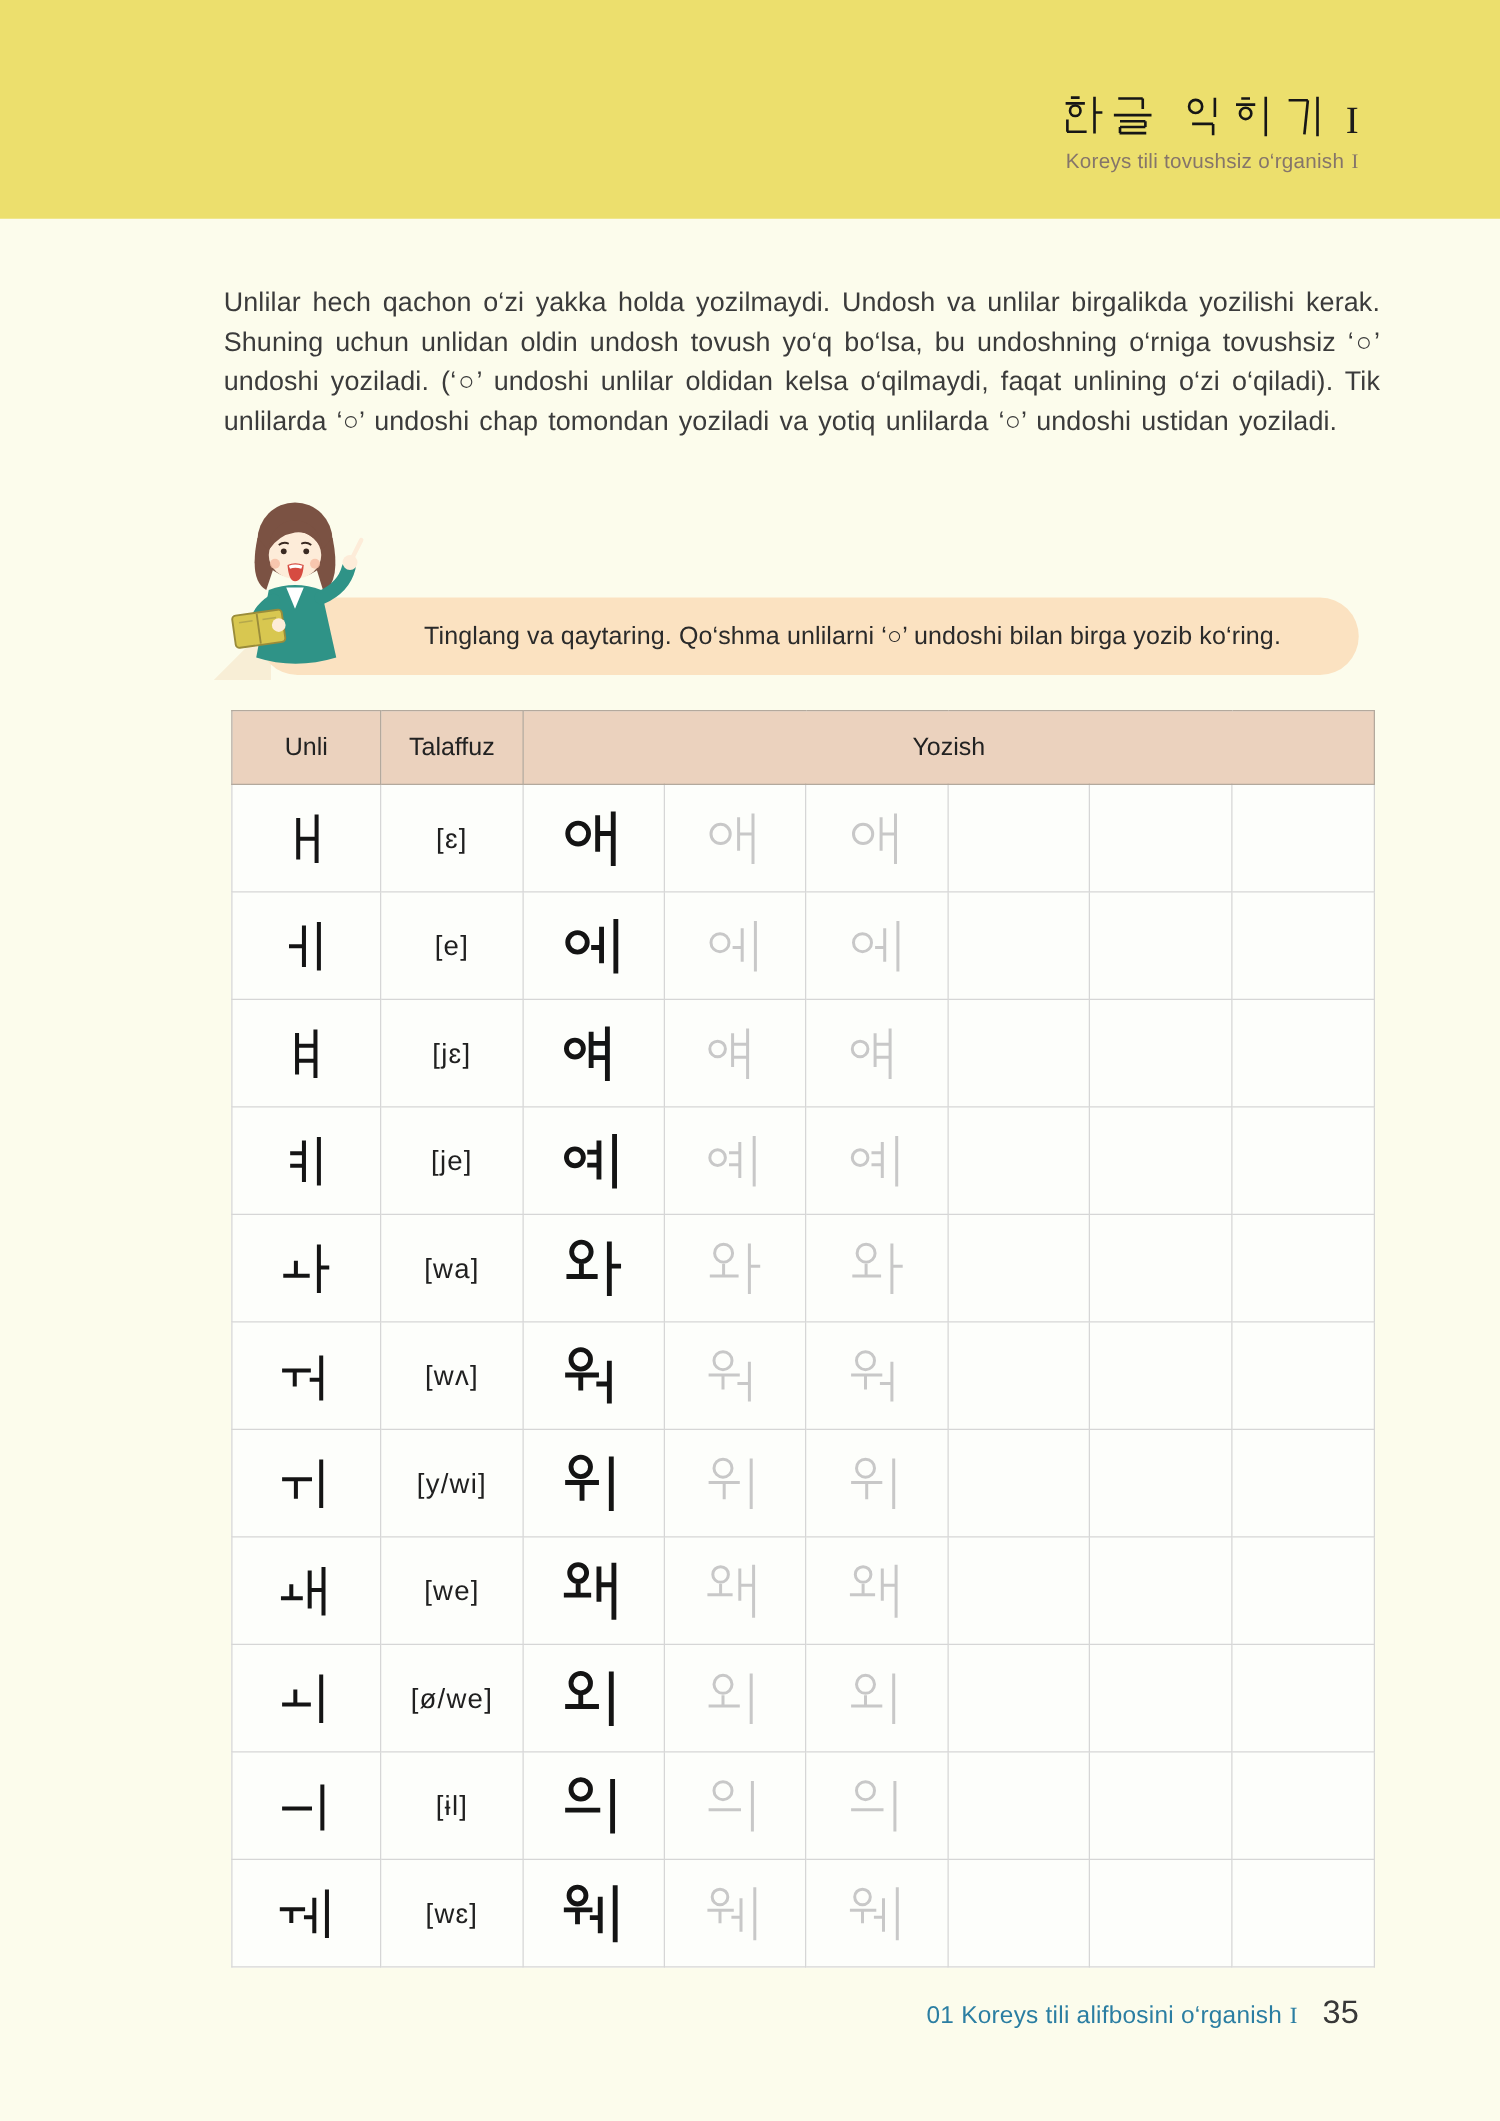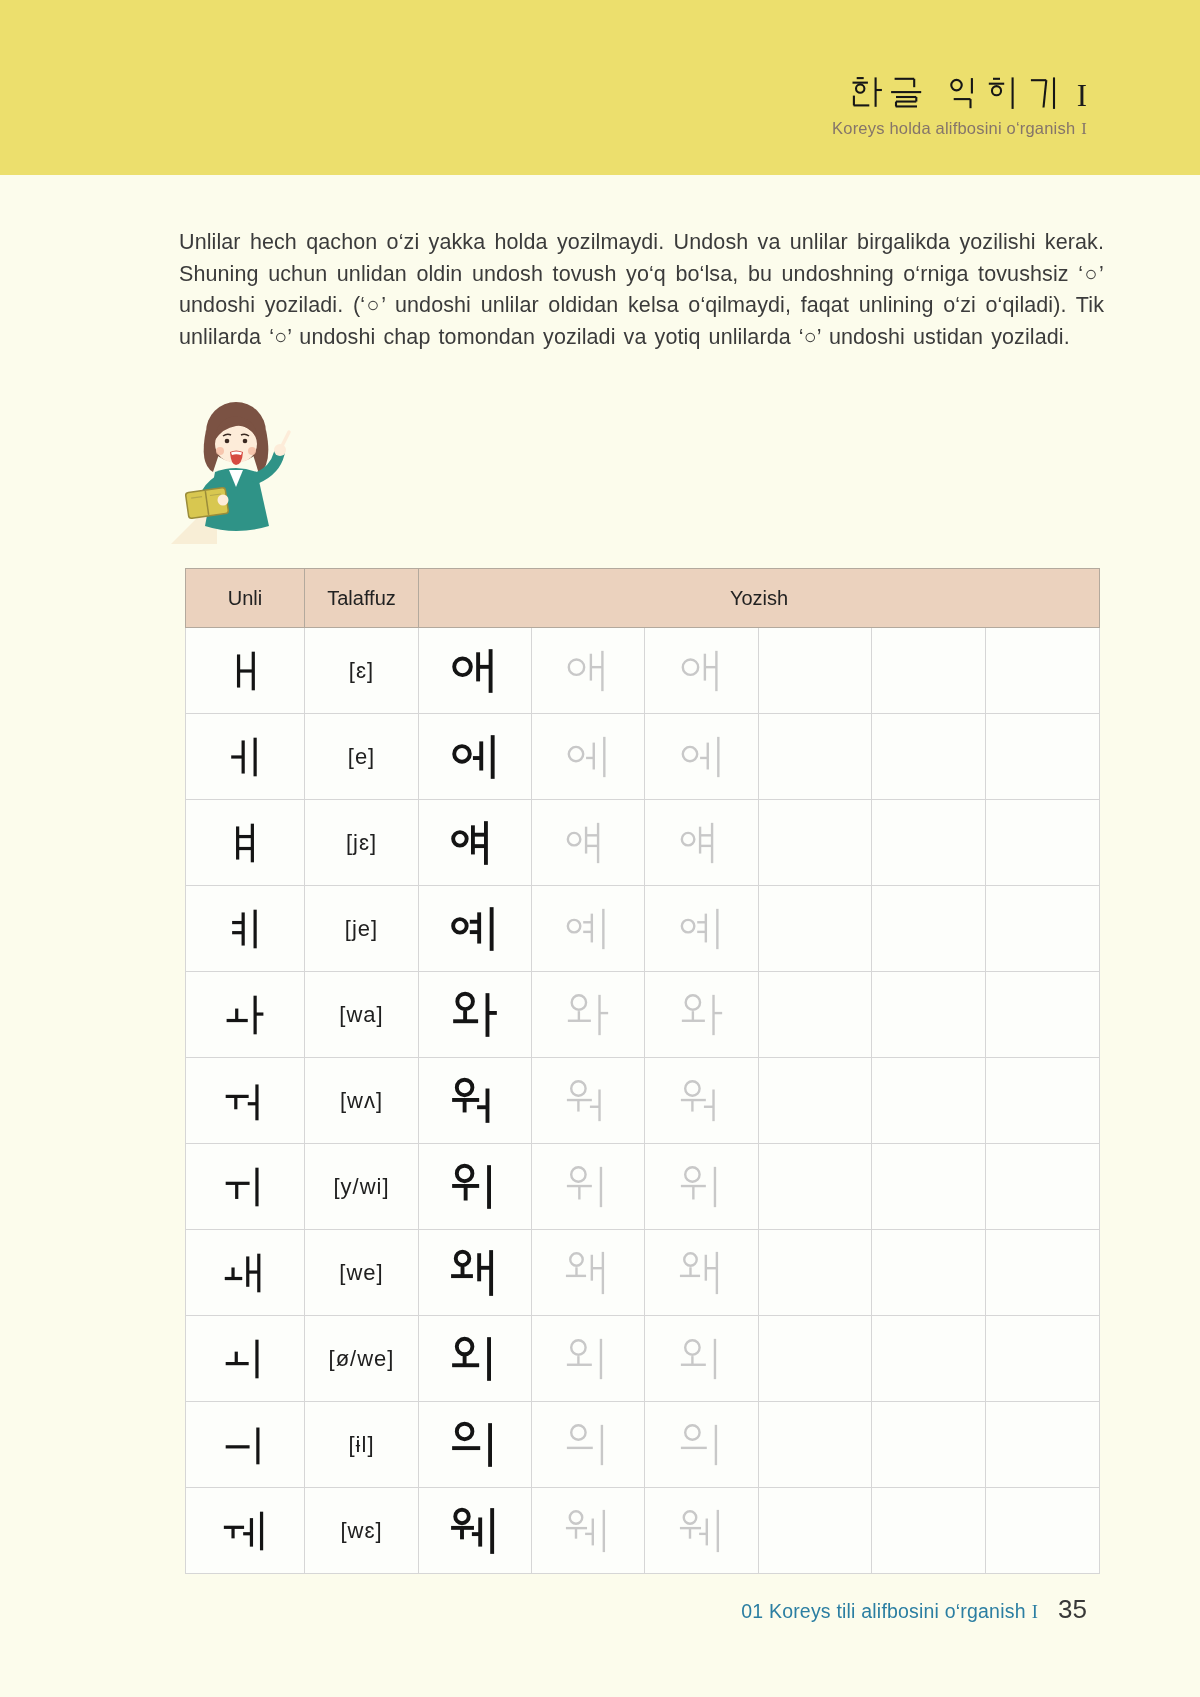--- a/index.html
+++ b/index.html
@@ -92,28 +92,31 @@
               <line x1="76" y1="4" x2="76" y2="94" fill="none" stroke="currentColor" stroke-width="6"></line>
             </svg>
             <svg viewBox="0 0 100 100" width="35" height="35" class="hglyph">
               <line x1="14" y1="12" x2="58" y2="12" fill="none" stroke="currentColor" stroke-width="6"></line>
               <line x1="58" y1="12" x2="50" y2="90" fill="none" stroke="currentColor" stroke-width="6"></line>
               <line x1="80" y1="4" x2="80" y2="94" fill="none" stroke="currentColor" stroke-width="6"></line>
             </svg>
           </span>
         <span class="numeral">I</span>
       </div>
-      <div class="subtitle"><span>Koreys holda alifbosini o‘rganish</span><span class="numeral">I</span></div>
+      <div class="subtitle"><span>Koreys tili tovushsiz o‘rganish</span><span class="numeral">I</span></div>
     </div>
   </header>
 
   <p class="intro">Unlilar hech qachon o‘zi yakka holda yozilmaydi. Undosh va unlilar birgalikda yozilishi kerak. Shuning uchun unlidan oldin undosh tovush yo‘q bo‘lsa, bu undoshning o‘rniga tovushsiz ‘○’ undoshi yoziladi. (‘○’ undoshi unlilar oldidan kelsa o‘qilmaydi, faqat unlining o‘zi o‘qiladi). Tik unlilarda ‘○’ undoshi chap tomondan yoziladi va yotiq unlilarda ‘○’ undoshi ustidan yoziladi.</p>
 
   <div class="callout">
     <span class="tail"></span>
+    <div class="bubble">
+      <p>Tinglang va qaytaring. Qo‘shma unlilarni ‘○’ undoshi bilan birga yozib ko‘ring.</p>
+    </div>
     <svg class="teacher" viewBox="0 0 150 155" width="150" height="155" aria-hidden="true">
       <circle cx="57" cy="38" r="30" fill="#7b5243"></circle>
       <path d="M27,36 Q20,70 34,78 L42,54 Z" fill="#7b5243"></path>
       <path d="M87,36 Q94,70 80,80 L72,54 Z" fill="#7b5243"></path>
       <ellipse cx="57" cy="50" rx="21" ry="19" fill="#fdecd9"></ellipse>
       <path d="M36,46 Q37,24 57,22 Q77,24 79,46 Q70,30 57,32 Q44,34 36,46 Z" fill="#7b5243"></path>
       <circle cx="48" cy="47" r="2.3" fill="#3a2a22"></circle>
       <circle cx="66" cy="47" r="2.3" fill="#3a2a22"></circle>
       <path d="M44,42 q4,-3 8,-1" stroke="#3a2a22" stroke-width="1.5" fill="none"></path>
       <path d="M62,41 q4,-2 8,1" stroke="#3a2a22" stroke-width="1.5" fill="none"></path>

